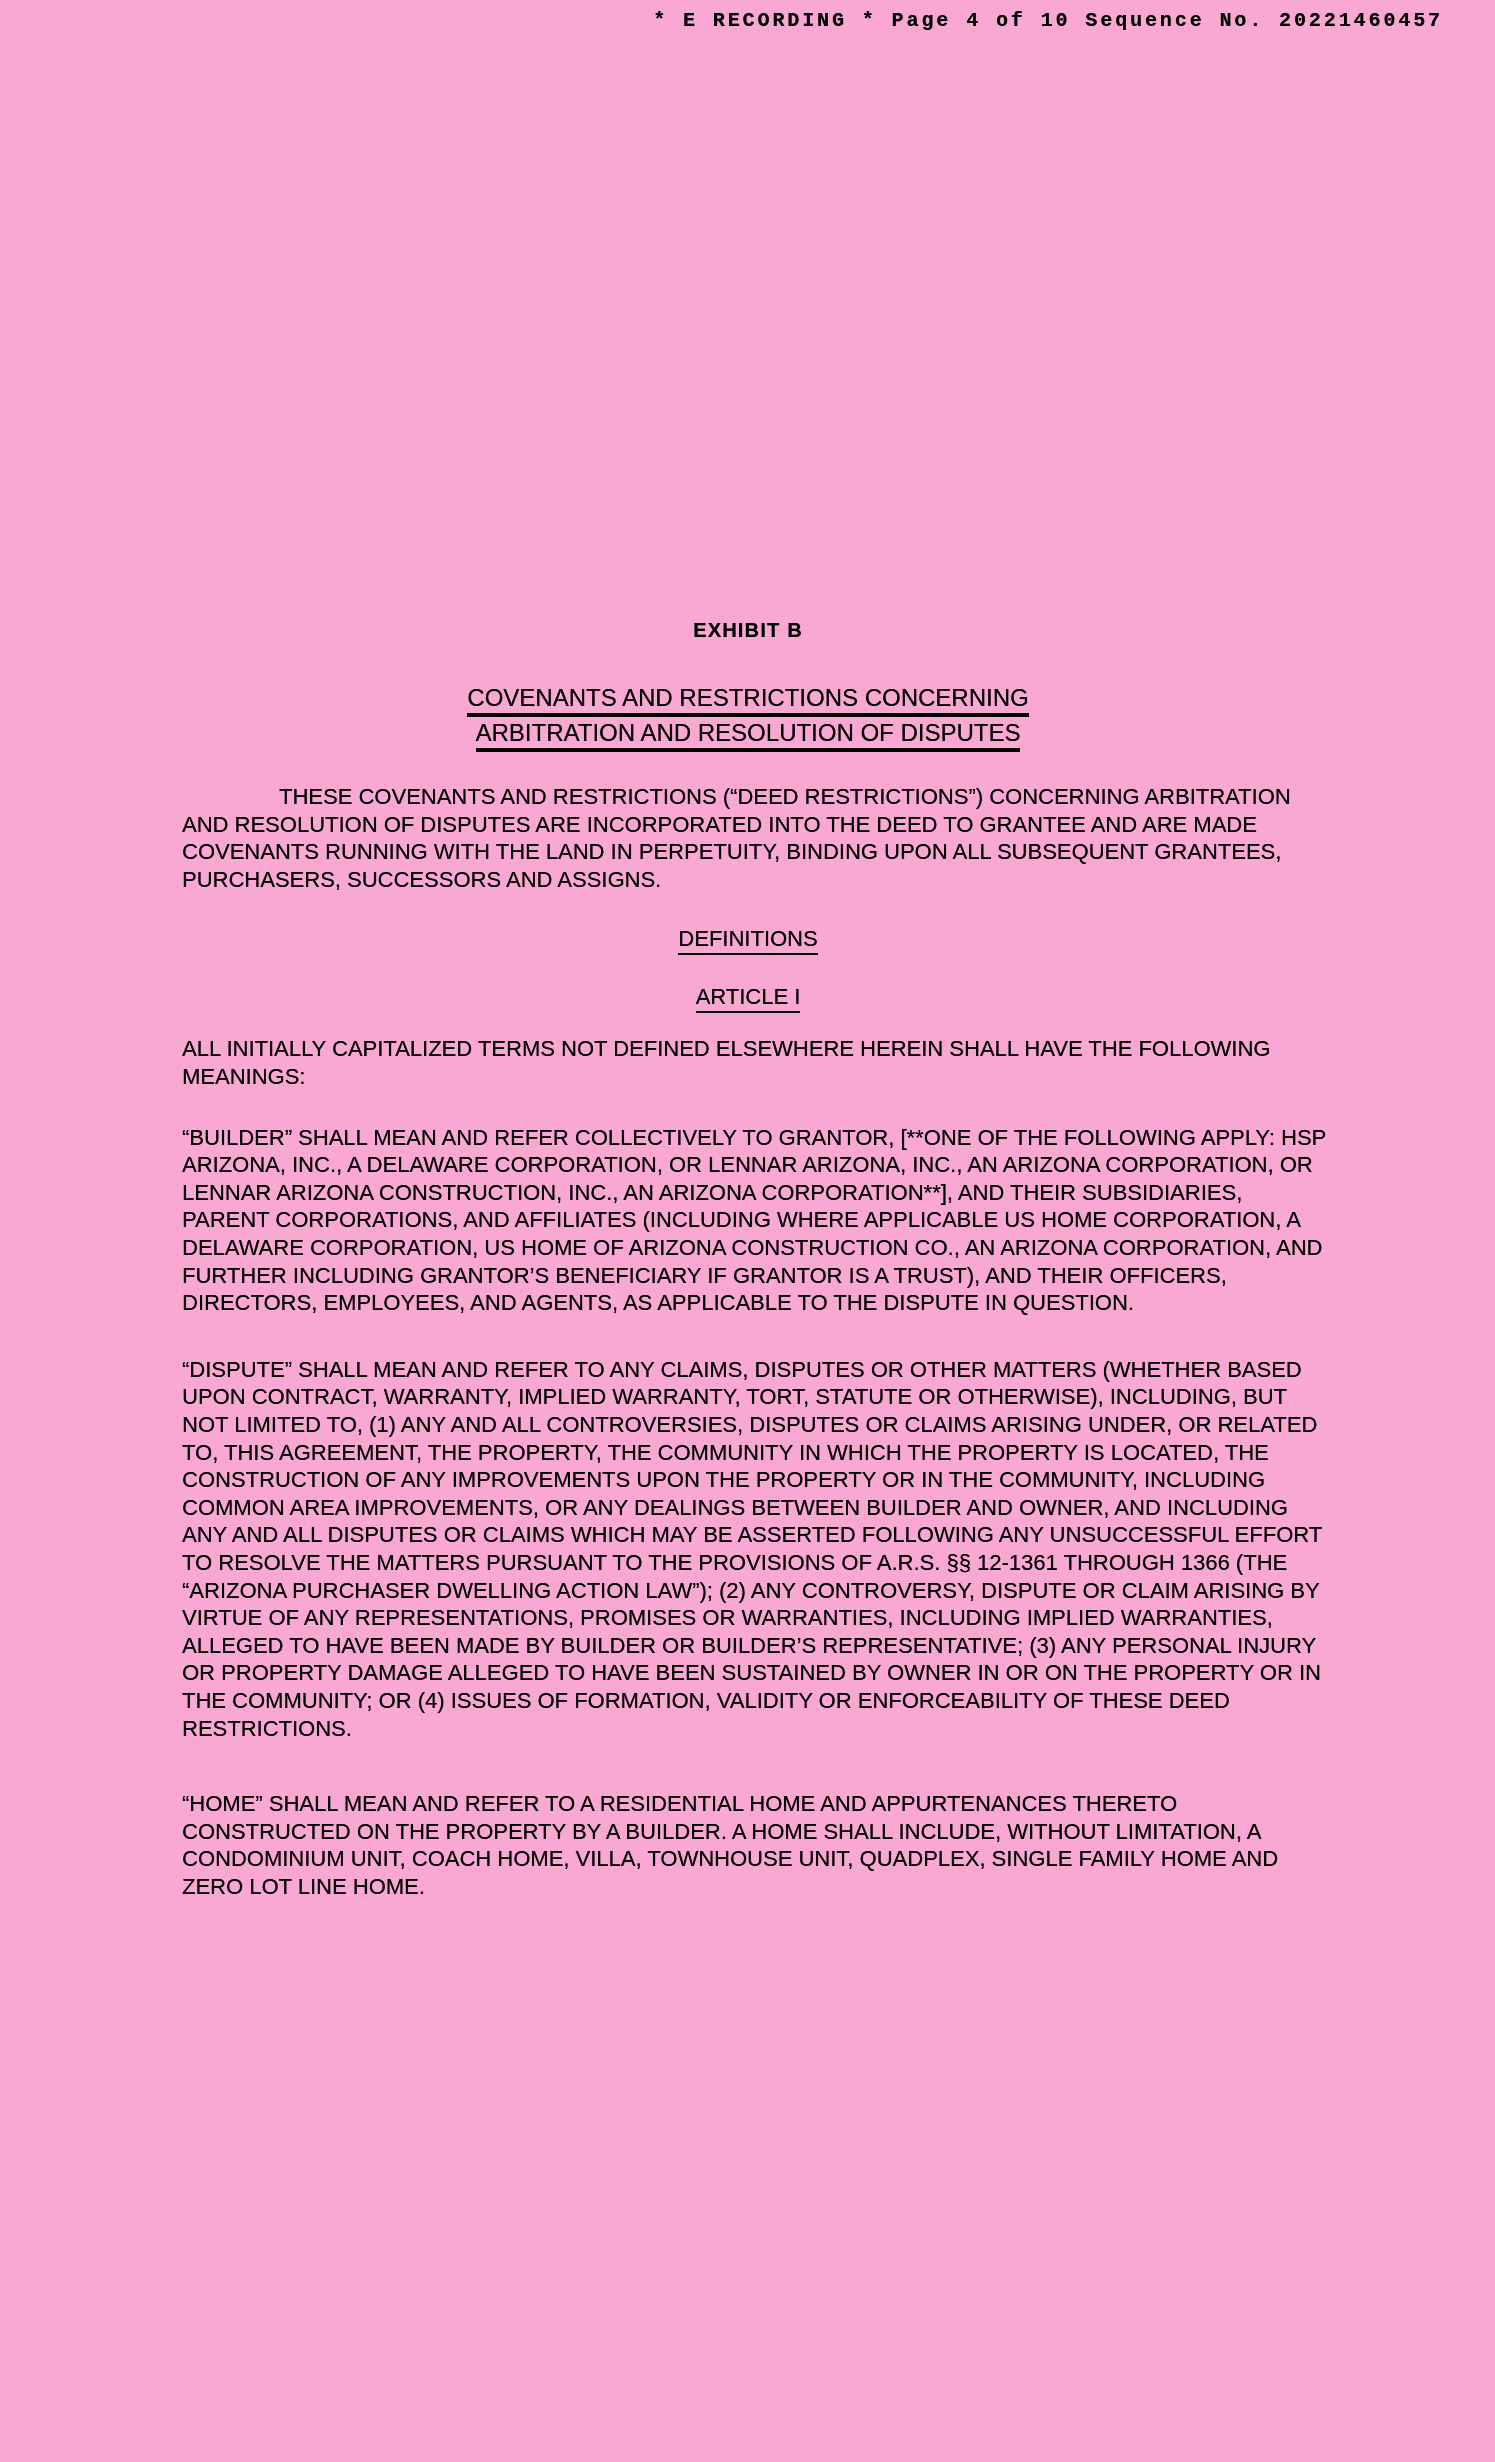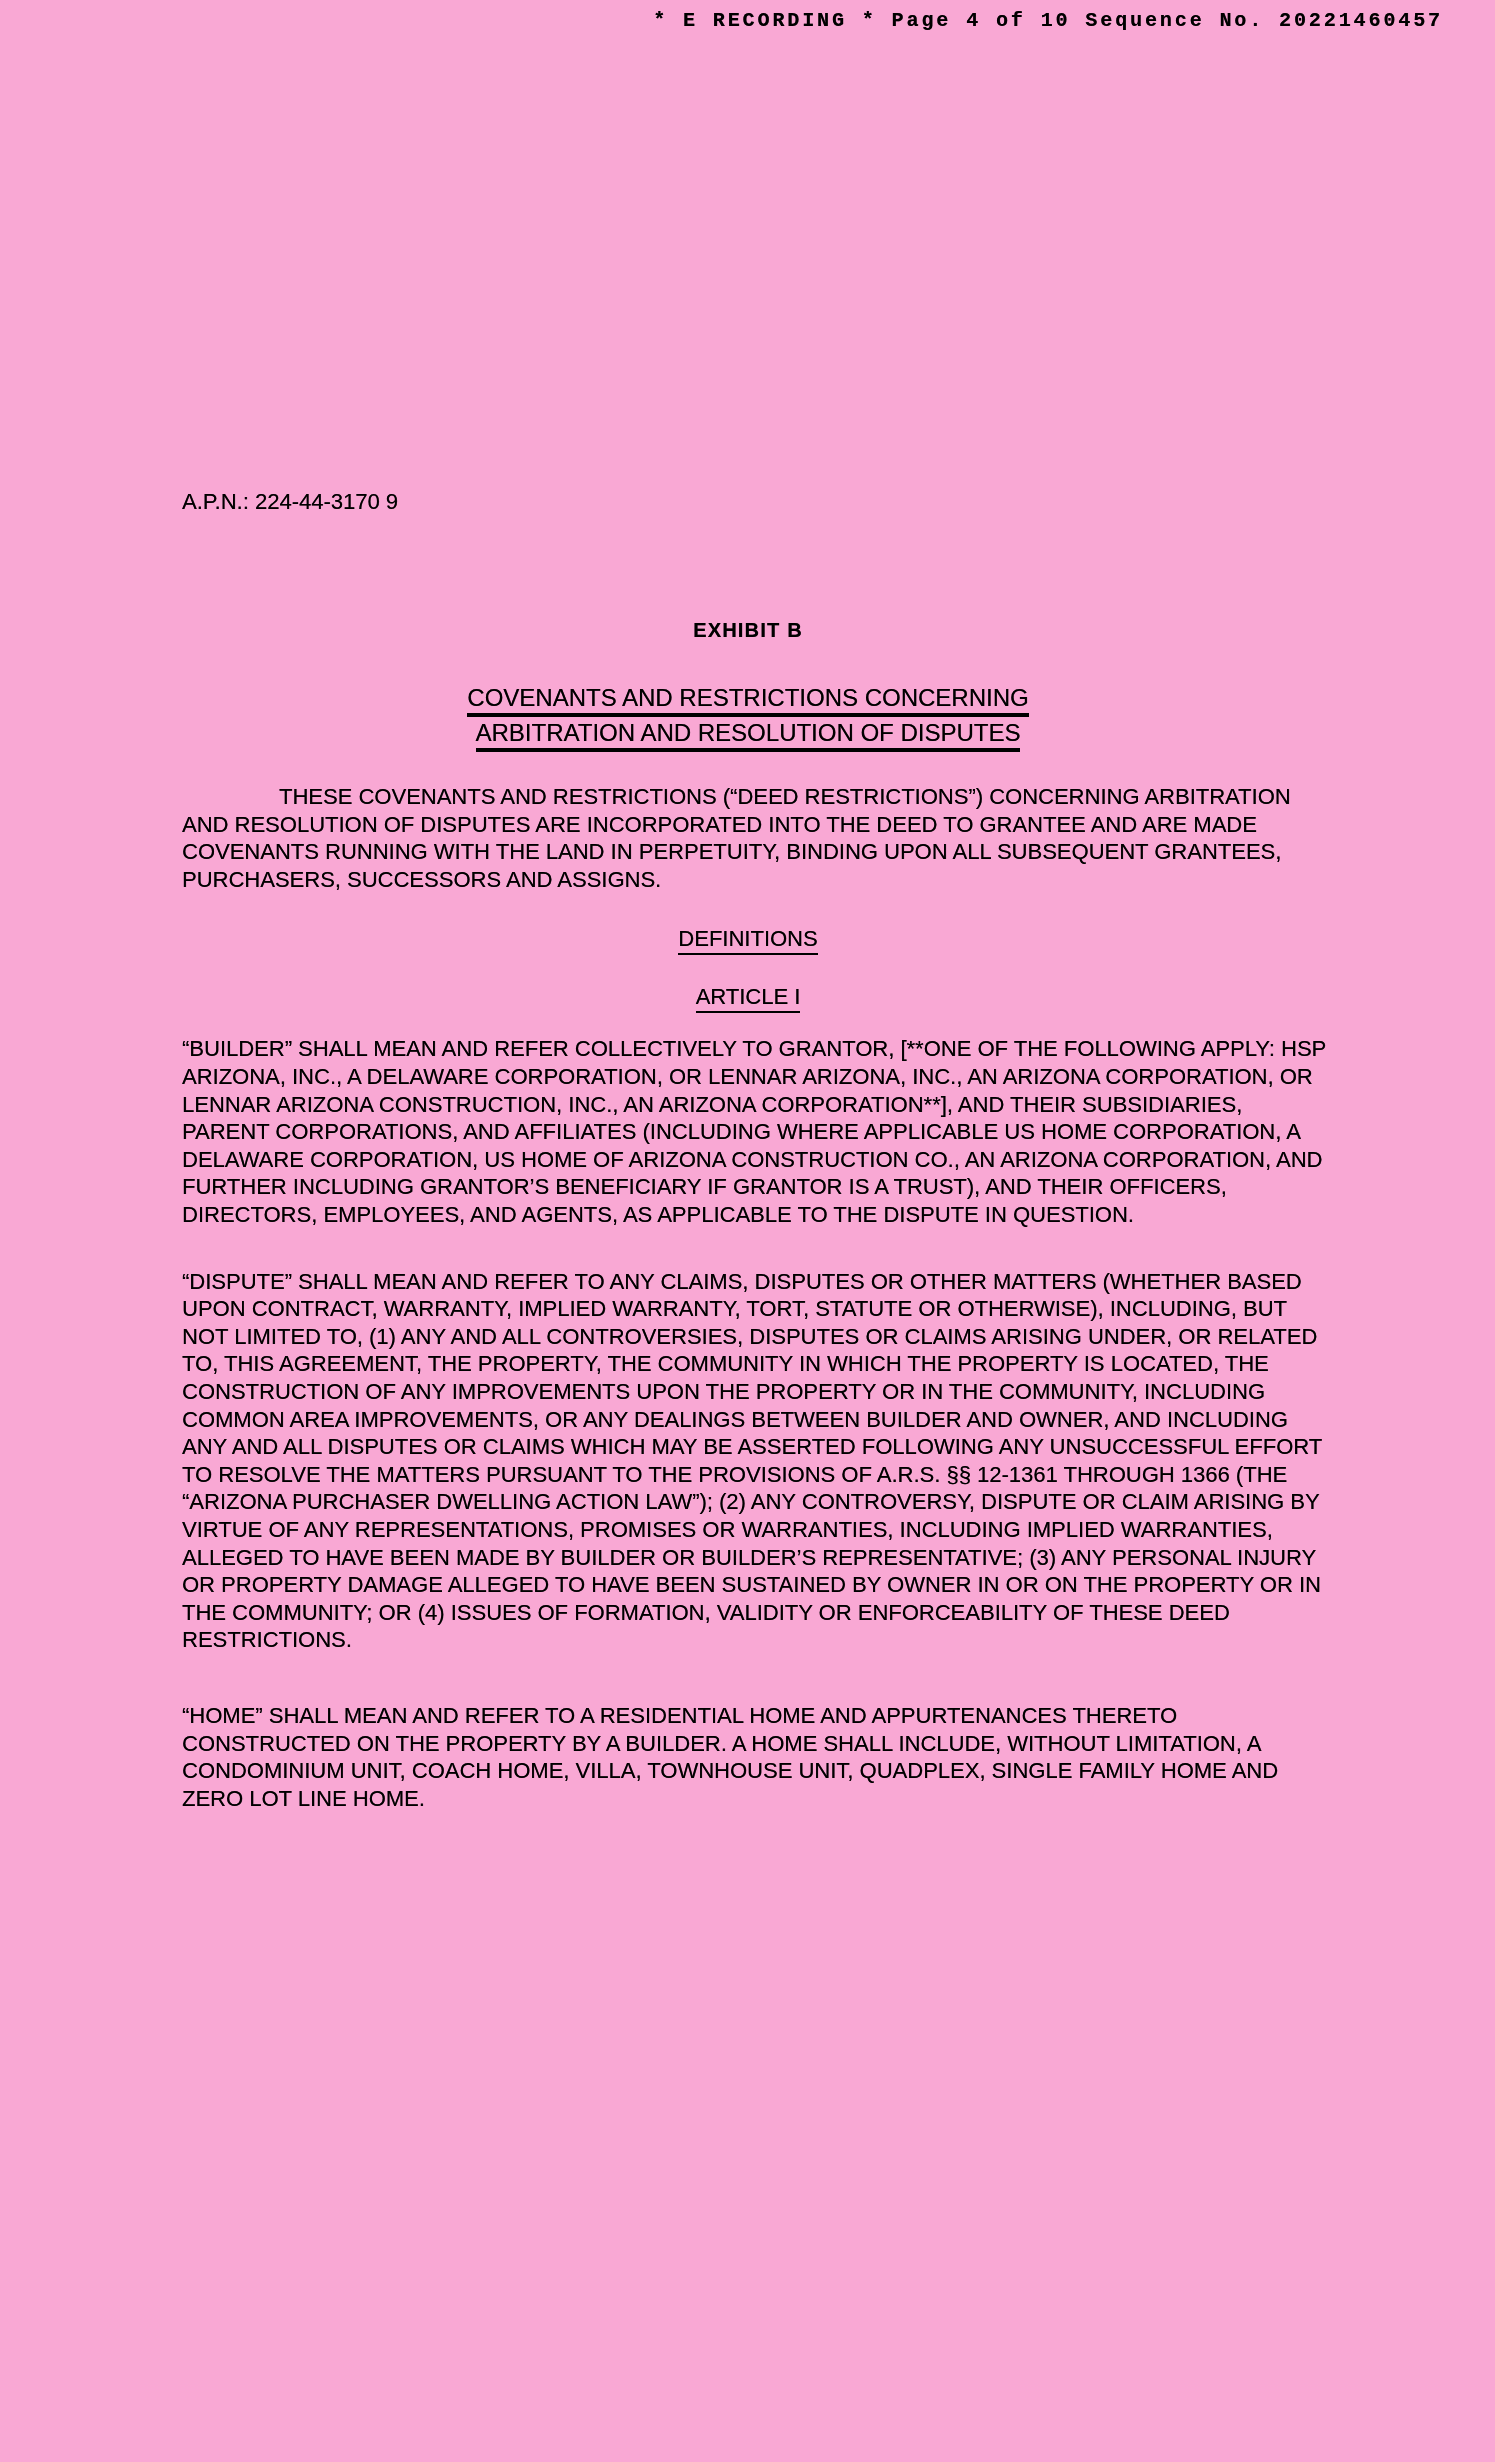--- a/index.html
+++ b/index.html
@@ -79,21 +79,20 @@
   .mb82{margin-bottom:48px;}
 </style>
 </head>
 <body>
 
 <div class="page">
 
   <div class="rec-header">* E RECORDING * Page 4 of 10 Sequence No. 20221460457</div>
 
   <div class="file-block">
-    <div>A.P.N.: 224-44-3170 9</div>
   </div>
 
   <div class="content">
 
     <div class="center exhibit-title">EXHIBIT B</div>
 
     <div class="center heading-block">
       <div>
         <span class="hl">COVENANTS AND RESTRICTIONS CONCERNING</span>
       </div>
@@ -105,20 +104,21 @@
     <p class="para indent mb52">THESE COVENANTS AND RESTRICTIONS (“DEED RESTRICTIONS”) CONCERNING ARBITRATION AND RESOLUTION OF DISPUTES ARE INCORPORATED INTO THE DEED TO GRANTEE AND ARE MADE COVENANTS RUNNING WITH THE LAND IN PERPETUITY, BINDING UPON ALL SUBSEQUENT GRANTEES, PURCHASERS, SUCCESSORS AND ASSIGNS.</p>
 
     <div class="center article-row mb50">
       <span class="ul">DEFINITIONS</span>
     </div>
 
     <div class="center article-row mb42">
       <span class="ul">ARTICLE I</span>
     </div>
 
+    <p class="para mb56">ALL INITIALLY CAPITALIZED TERMS NOT DEFINED ELSEWHERE HEREIN SHALL HAVE THE FOLLOWING MEANINGS:</p>
 
     <p class="para mb66">“BUILDER” SHALL MEAN AND REFER COLLECTIVELY TO GRANTOR, [**ONE OF THE FOLLOWING APPLY: HSP ARIZONA, INC., A DELAWARE CORPORATION, OR LENNAR ARIZONA, INC., AN ARIZONA CORPORATION, OR LENNAR ARIZONA CONSTRUCTION, INC., AN ARIZONA CORPORATION**], AND THEIR SUBSIDIARIES, PARENT CORPORATIONS, AND AFFILIATES (INCLUDING WHERE APPLICABLE US HOME CORPORATION, A DELAWARE CORPORATION, US HOME OF ARIZONA CONSTRUCTION CO., AN ARIZONA CORPORATION, AND FURTHER INCLUDING GRANTOR’S BENEFICIARY IF GRANTOR IS A TRUST), AND THEIR OFFICERS, DIRECTORS, EMPLOYEES, AND AGENTS, AS APPLICABLE TO THE DISPUTE IN QUESTION.</p>
 
     <p class="para mb82">“DISPUTE” SHALL MEAN AND REFER TO ANY CLAIMS, DISPUTES OR OTHER MATTERS (WHETHER BASED UPON CONTRACT, WARRANTY, IMPLIED WARRANTY, TORT, STATUTE OR OTHERWISE), INCLUDING, BUT NOT LIMITED TO, (1) ANY AND ALL CONTROVERSIES, DISPUTES OR CLAIMS ARISING UNDER, OR RELATED TO, THIS AGREEMENT, THE PROPERTY, THE COMMUNITY IN WHICH THE PROPERTY IS LOCATED, THE CONSTRUCTION OF ANY IMPROVEMENTS UPON THE PROPERTY OR IN THE COMMUNITY, INCLUDING COMMON AREA IMPROVEMENTS, OR ANY DEALINGS BETWEEN BUILDER AND OWNER, AND INCLUDING ANY AND ALL DISPUTES OR CLAIMS WHICH MAY BE ASSERTED FOLLOWING ANY UNSUCCESSFUL EFFORT TO RESOLVE THE MATTERS PURSUANT TO THE PROVISIONS OF A.R.S. §§ 12-1361 THROUGH 1366 (THE “ARIZONA PURCHASER DWELLING ACTION LAW”); (2) ANY CONTROVERSY, DISPUTE OR CLAIM ARISING BY VIRTUE OF ANY REPRESENTATIONS, PROMISES OR WARRANTIES, INCLUDING IMPLIED WARRANTIES, ALLEGED TO HAVE BEEN MADE BY BUILDER OR BUILDER’S REPRESENTATIVE; (3) ANY PERSONAL INJURY OR PROPERTY DAMAGE ALLEGED TO HAVE BEEN SUSTAINED BY OWNER IN OR ON THE PROPERTY OR IN THE COMMUNITY; OR (4) ISSUES OF FORMATION, VALIDITY OR ENFORCEABILITY OF THESE DEED RESTRICTIONS.</p>
 
     <p class="para mb48">“HOME” SHALL MEAN AND REFER TO A RESIDENTIAL HOME AND APPURTENANCES THERETO CONSTRUCTED ON THE PROPERTY BY A BUILDER. A HOME SHALL INCLUDE, WITHOUT LIMITATION, A CONDOMINIUM UNIT, COACH HOME, VILLA, TOWNHOUSE UNIT, QUADPLEX, SINGLE FAMILY HOME AND ZERO LOT LINE HOME.</p>
 
 
   </div>
 </div>

